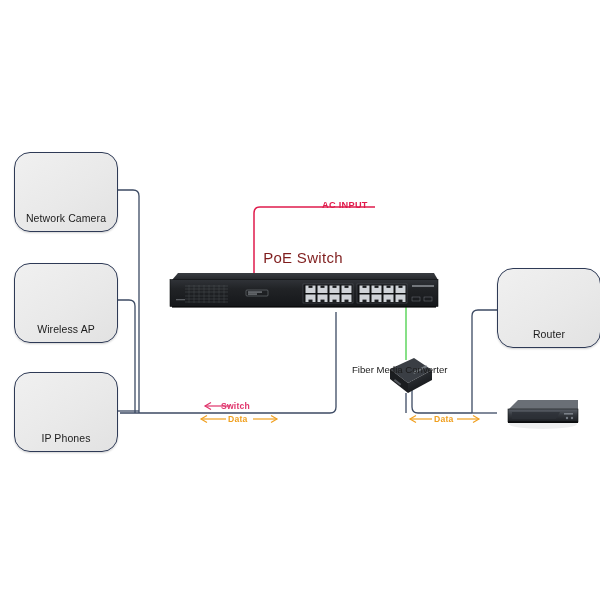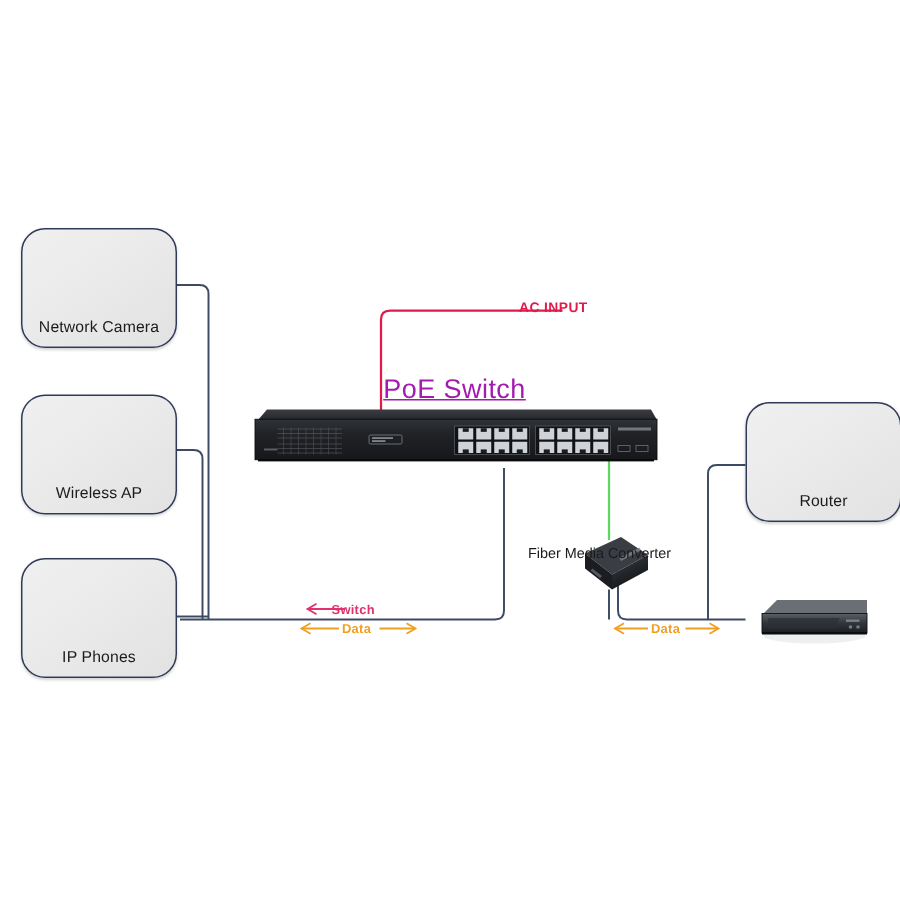--- a/index.html
+++ b/index.html
@@ -34,40 +34,40 @@
     position:relative;
     z-index:2;
     font-size:10.5px;
     color:#1b1b1b;
     padding-bottom:7px;
     letter-spacing:.1px;
     white-space:nowrap;
   }
   #switch-title{
     position:absolute;left:168px;top:249px;width:270px;
-    text-align:center;font-size:18px;color:#a21caf;letter-spacing:.3px;text-decoration:underline;
+    text-align:center;font-size:15px;color:#7f1d1d;letter-spacing:.3px;
   }
 
   
   #fmc-label{
     position:absolute;left:352px;top:339px;
     font-size:9.6px;color:#1b1b1b;white-space:nowrap;margin-top:25px;
   }
 
   
   .flow-label{
     position:absolute;font-size:8.6px;font-weight:bold;white-space:nowrap;
     letter-spacing:.2px;
   }
   .flow-power{color:#e0336b;}
   .flow-data{color:#f0a020;}
 
   #ac-label{
     position:absolute;left:322px;top:200px;
-    font-size:9.2px;font-weight:bold;color:#e01b4c;letter-spacing:.3px;margin-left:24px;
+    font-size:9.2px;font-weight:bold;color:#e01b4c;letter-spacing:.3px;
   }
 
   svg{position:absolute;left:0;top:0;overflow:visible;}
 </style>
 </head>
 <body>
 
 <div id="stage">
 
   <svg width="600" height="600">

